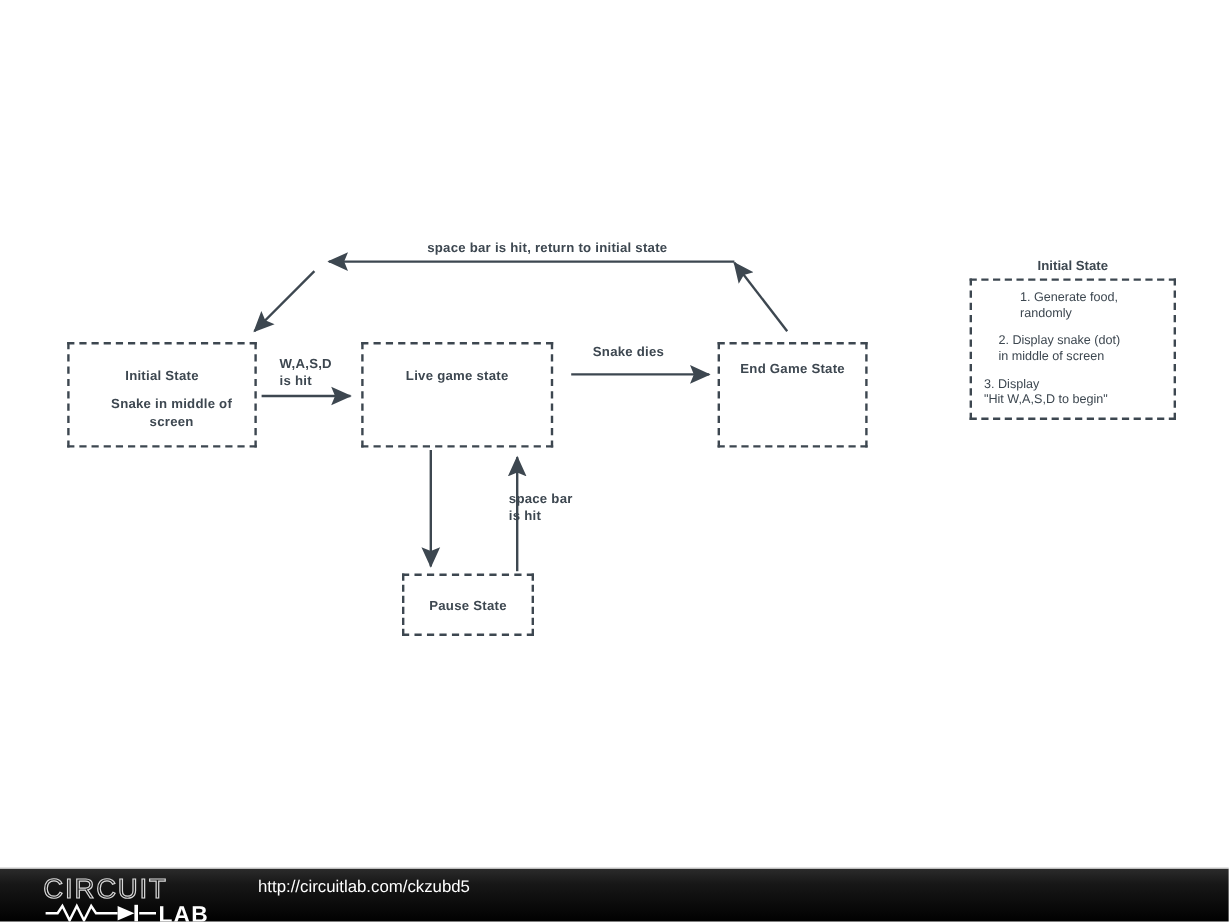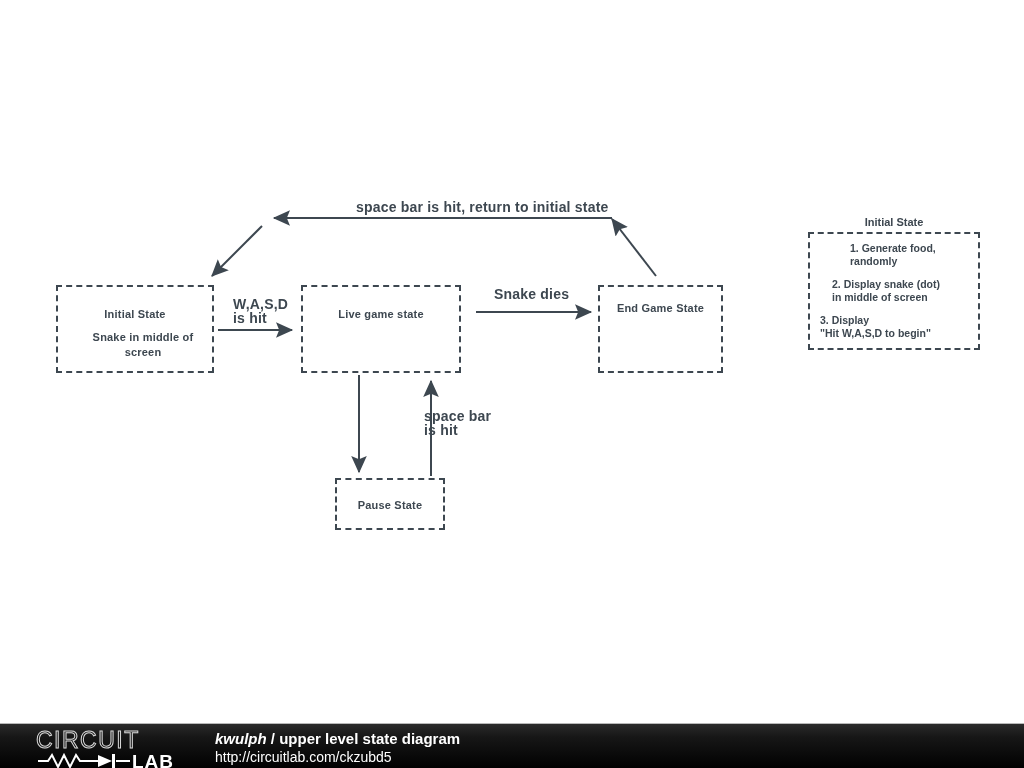--- a/index.html
+++ b/index.html
@@ -40,21 +40,21 @@
     font-size: 11px;
     font-weight: bold;
     letter-spacing: .2px;
     line-height: 15px;
     color: #3d4750;
   }
 
   
   .edge-label {
     position: absolute;
-    font-size: 14px;
+    font-size: 11px;
     font-weight: bold;
     letter-spacing: .2px;
     line-height: 14px;
     color: #3d4750;
     white-space: pre-line;
   }
 
   
   .note-panel {
     position: absolute;
@@ -73,21 +73,21 @@
     position: absolute;
     left: 0;
     top: 16px;
     width: 172px;
     box-sizing: border-box;
     border: 2px dashed #3d4750;
     padding: 8px 8px 8px 10px;
   }
   .note-item {
     font-size: 10.5px;
-    font-weight: bold;
+    font-weight: normal;
     line-height: 13px;
     color: #3d4750;
     margin-bottom: 10px;
     white-space: pre-line;
   }
   .note-item:last-child { margin-bottom: 0; }
   .note-item.indent { padding-left: 30px; text-indent: -0px; }
   .note-item.indent2 { padding-left: 12px; }
 
   svg.wires {
@@ -224,19 +224,16 @@
       <path d="M4,34 L14,34 L18,28 L24,40 L30,28 L36,40 L42,28 L46,34 L64,34"></path>
       <path d="M82,34 L96,34"></path>
     </g>
     <path d="M64,28 L78,34 L64,40 Z" fill="#ffffff"></path>
     <rect x="78" y="27" width="3" height="14" fill="#ffffff"></rect>
 
     <text x="98" y="41" font-family="Liberation Sans, sans-serif" font-size="19" font-weight="bold" letter-spacing="1" fill="#ffffff">LAB</text>
   </svg>
 
   <div class="footer-text">
-    <div class="footer-line1">
-      <span class="user">kwulph</span><span> / </span><span>upper level state diagram</span>
-    </div>
     <div class="footer-line2">http://circuitlab.com/ckzubd5</div>
   </div>
 
 </div>
 
 </body></html>

